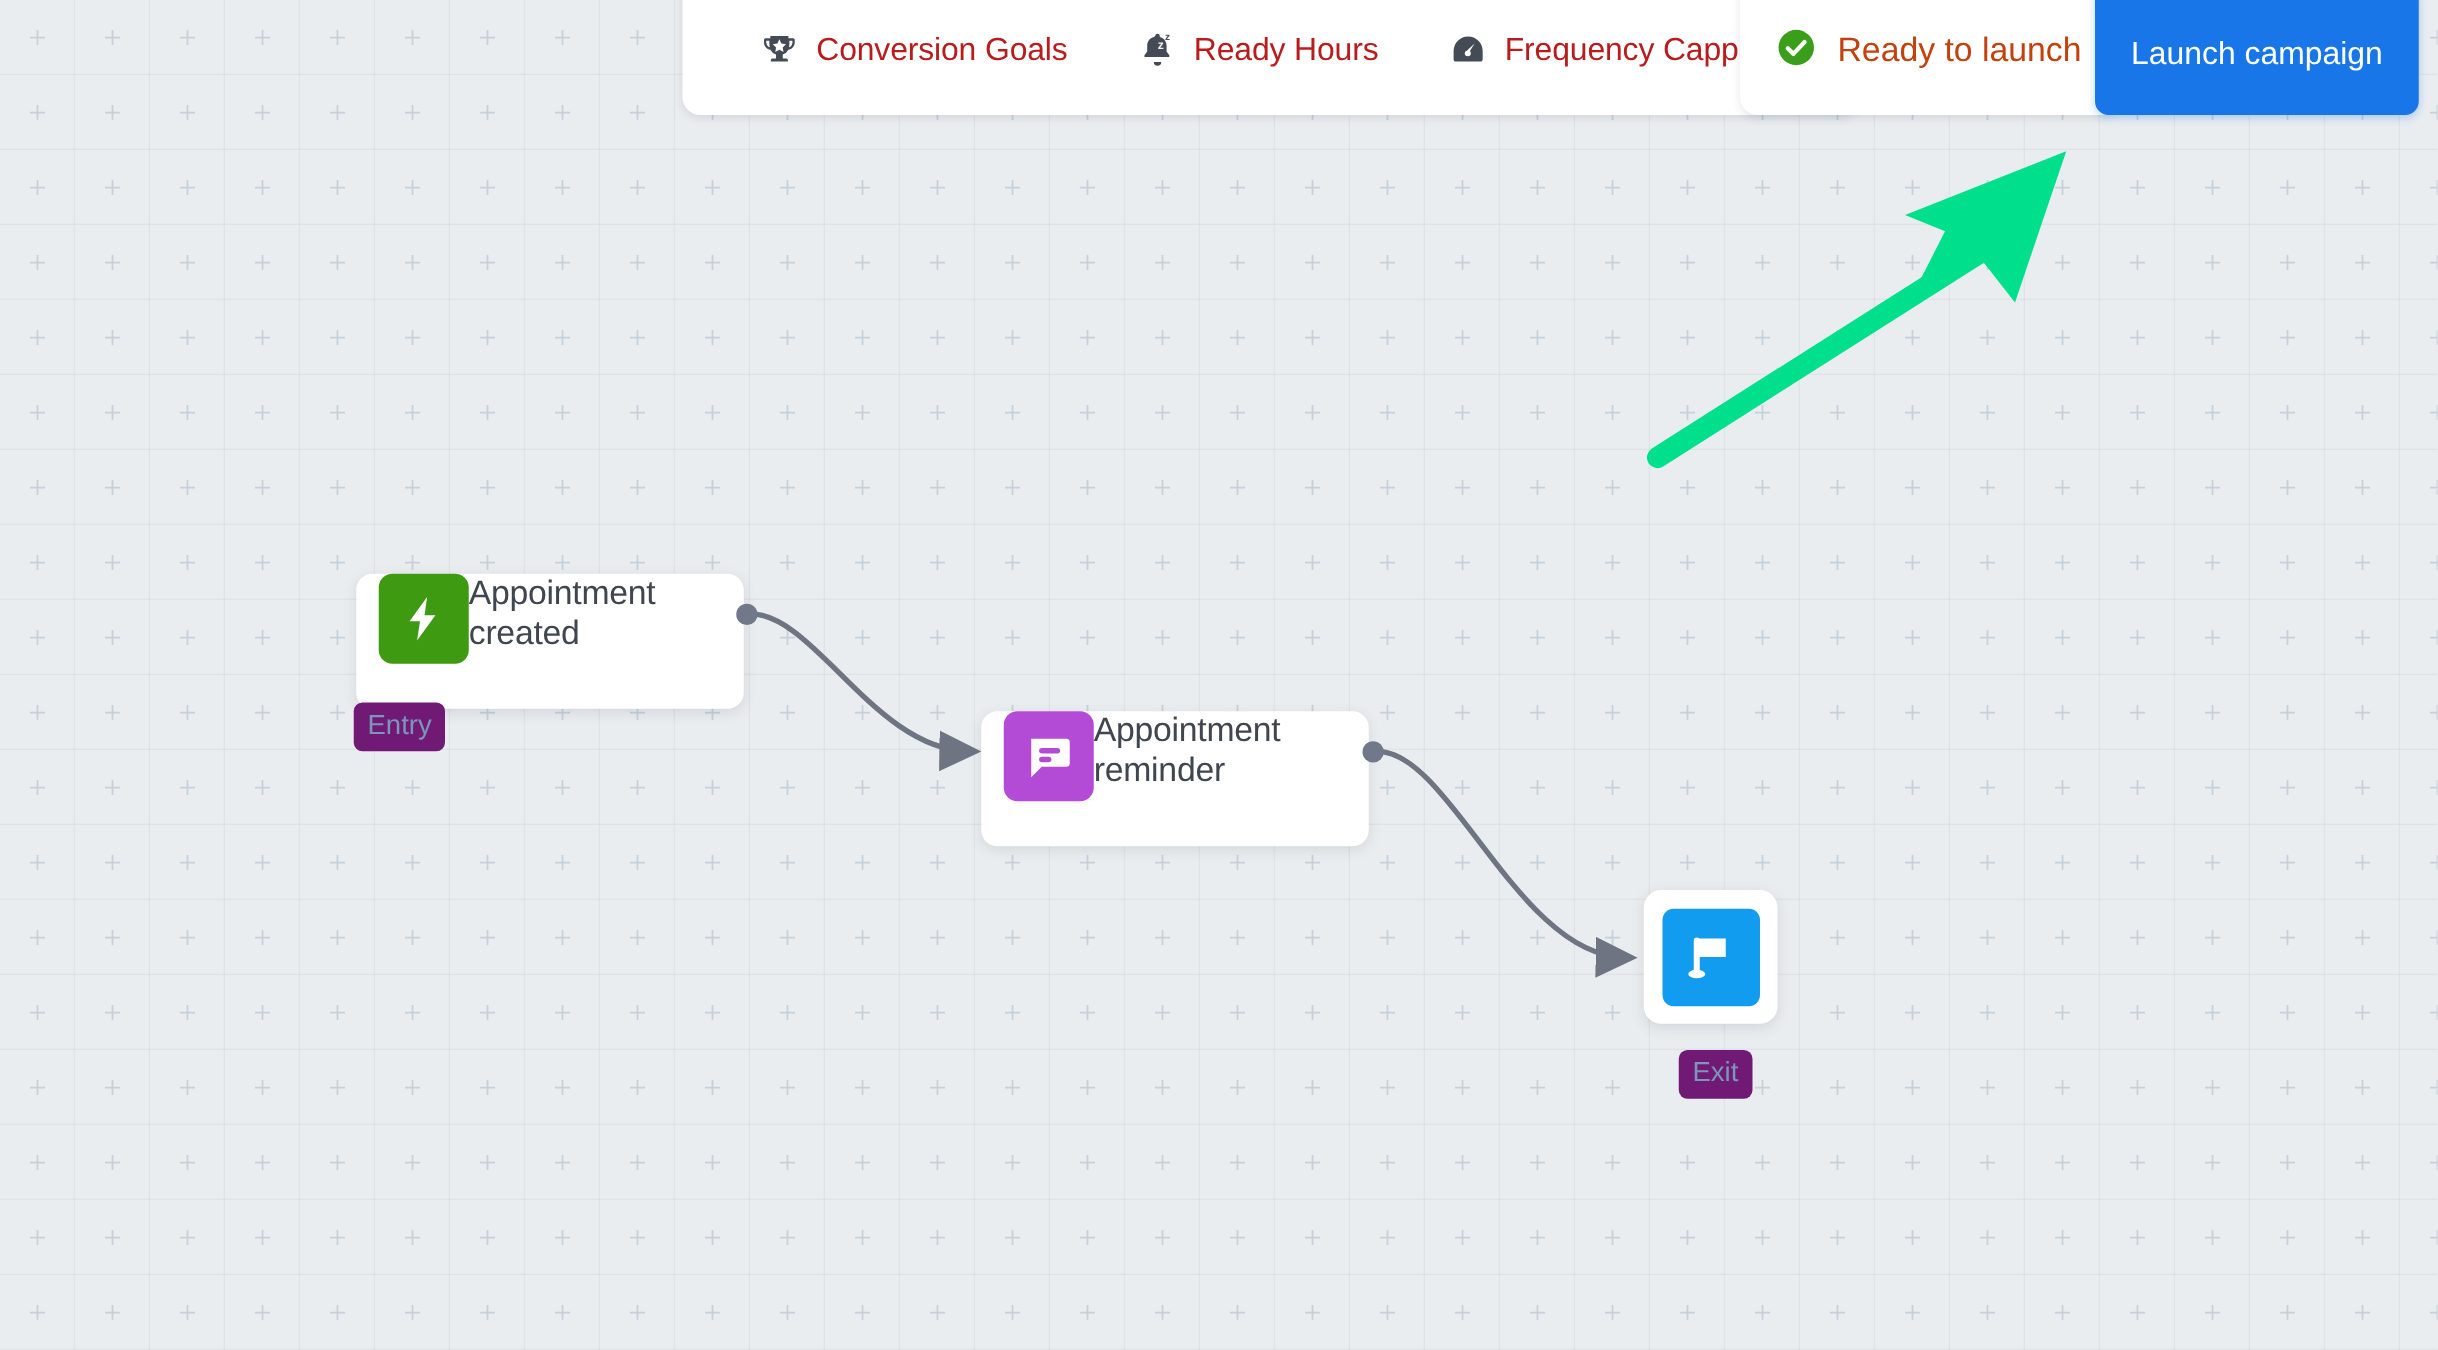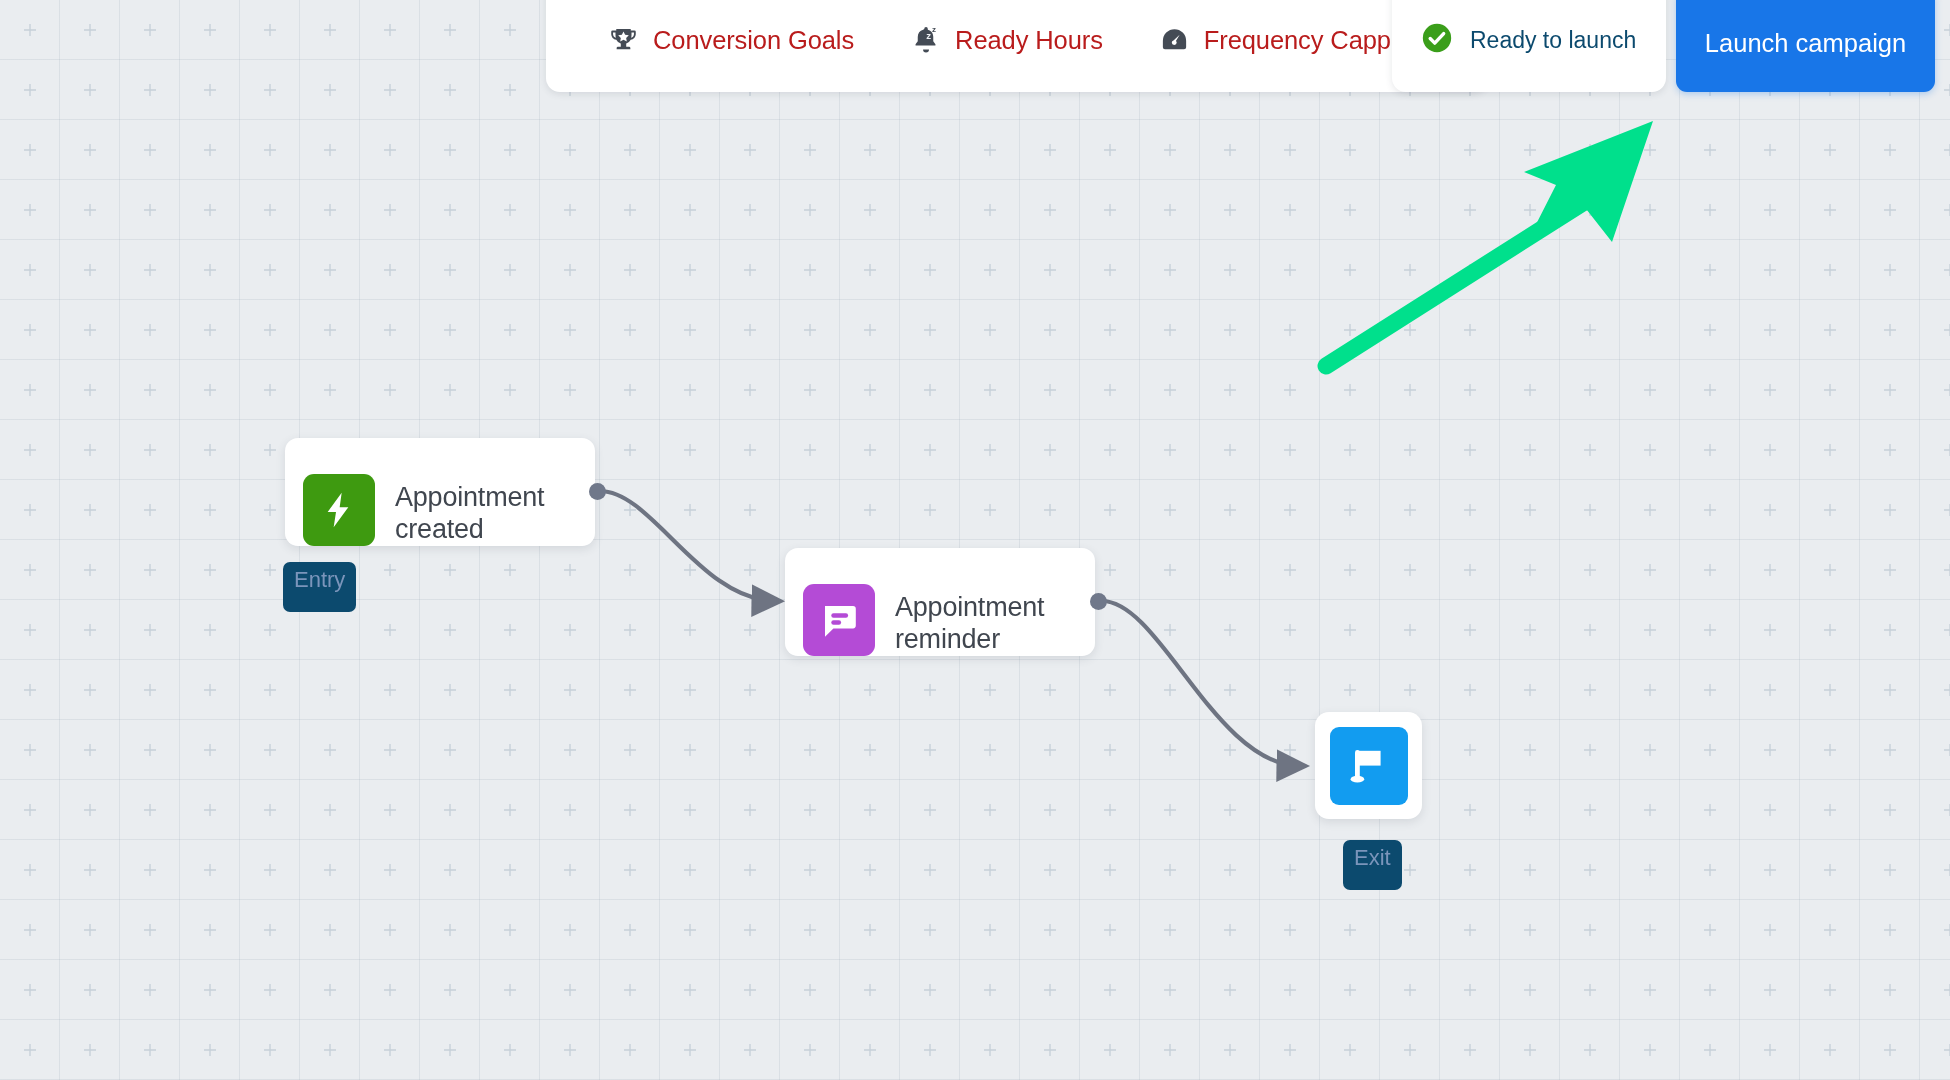--- a/index.html
+++ b/index.html
@@ -54,21 +54,21 @@
   }
   .tool-item svg { display:block; flex:none; }
   .tool-label { color:#b91c1c; font-size:25.5px; letter-spacing:-0.1px; }
 
   #status-card {
     position:absolute; left:1392px; top:-12px;
     height:104px;
     padding:0 30px 0 28px;
     gap:16px;
   }
-  #status-text { font-size:23px; color:#0c4a6e; white-space:nowrap;text-align:right; }
+  #status-text { font-size:27px; color:#c2410c; white-space:nowrap;text-align:right; }
 
   #launch-btn {
     position:absolute; left:1676px; top:-12px;
     width:259px; height:104px;
     background:#1876e8;
     border:none;
     border-radius:11px;
     color:#fff;
     font-family:"Liberation Sans", sans-serif;
     font-size:25.5px;
@@ -77,25 +77,25 @@
     display:flex; align-items:center; justify-content:center;
     padding-top:6px;
   }
 
   
   .node {
     position:absolute;
     background:#fff;
     border-radius:13px;
     box-shadow:0 3px 10px rgba(60,72,88,0.13);
-    display:flex; align-items:flex-end;
-    gap:20px;
+    display:flex; align-items:flex-start;
     padding:0 26px 0 18px;
     cursor:pointer;
     z-index:12;
+    margin-top:21px;
   }
   .node-icon {
     width:72px; height:72px;
     border-radius:11px;
     display:flex; align-items:center; justify-content:center;
     flex:none;
   }
   .node-title {
     font-size:27px;
     line-height:1.18;
@@ -121,24 +121,24 @@
   .port {
     position:absolute;
     width:17px; height:17px;
     border-radius:50%;
     background:#70788a;
     z-index:14;
   }
 
   .flow-badge {
     position:absolute;
-    background:#0c4a6e;
+    background:#701a75;
     color:#7b95bb;
     font-size:22px;
-    padding:5px 11px 19px;
+    padding:5px 11px 8px;
     border-radius:7px;
     z-index:12;
     white-space:nowrap;
   }
   #badge-entry { left:283px; top:562px; }
   #badge-exit  { left:1343px; top:840px; }
 
   #edges { position:absolute; inset:0; z-index:8; pointer-events:none; }
   #annotation { position:absolute; inset:0; z-index:25; pointer-events:none; }
 </style>

